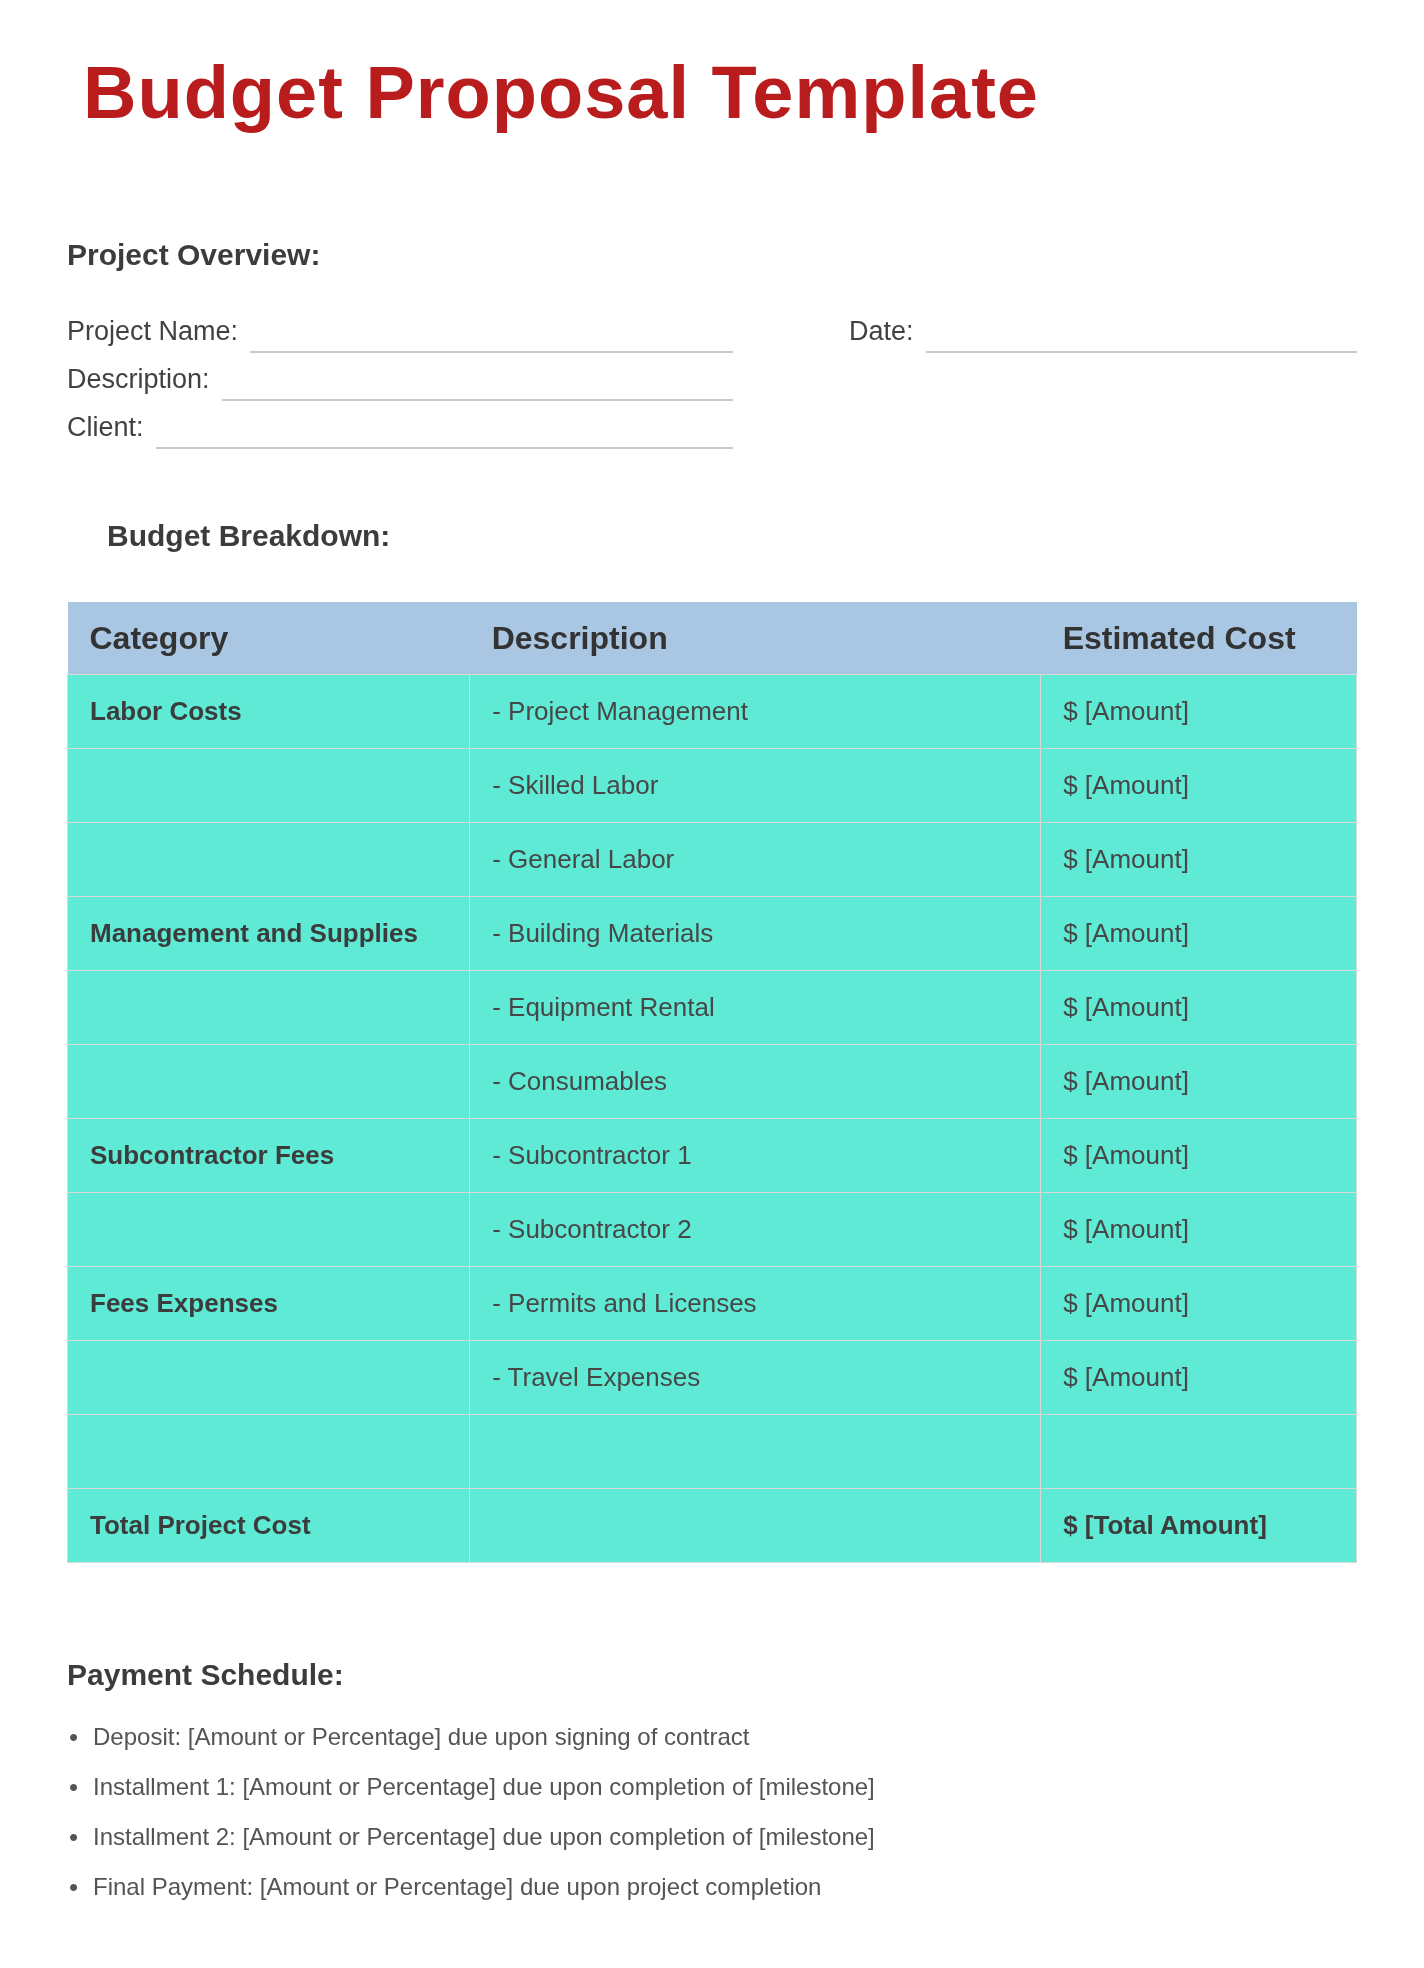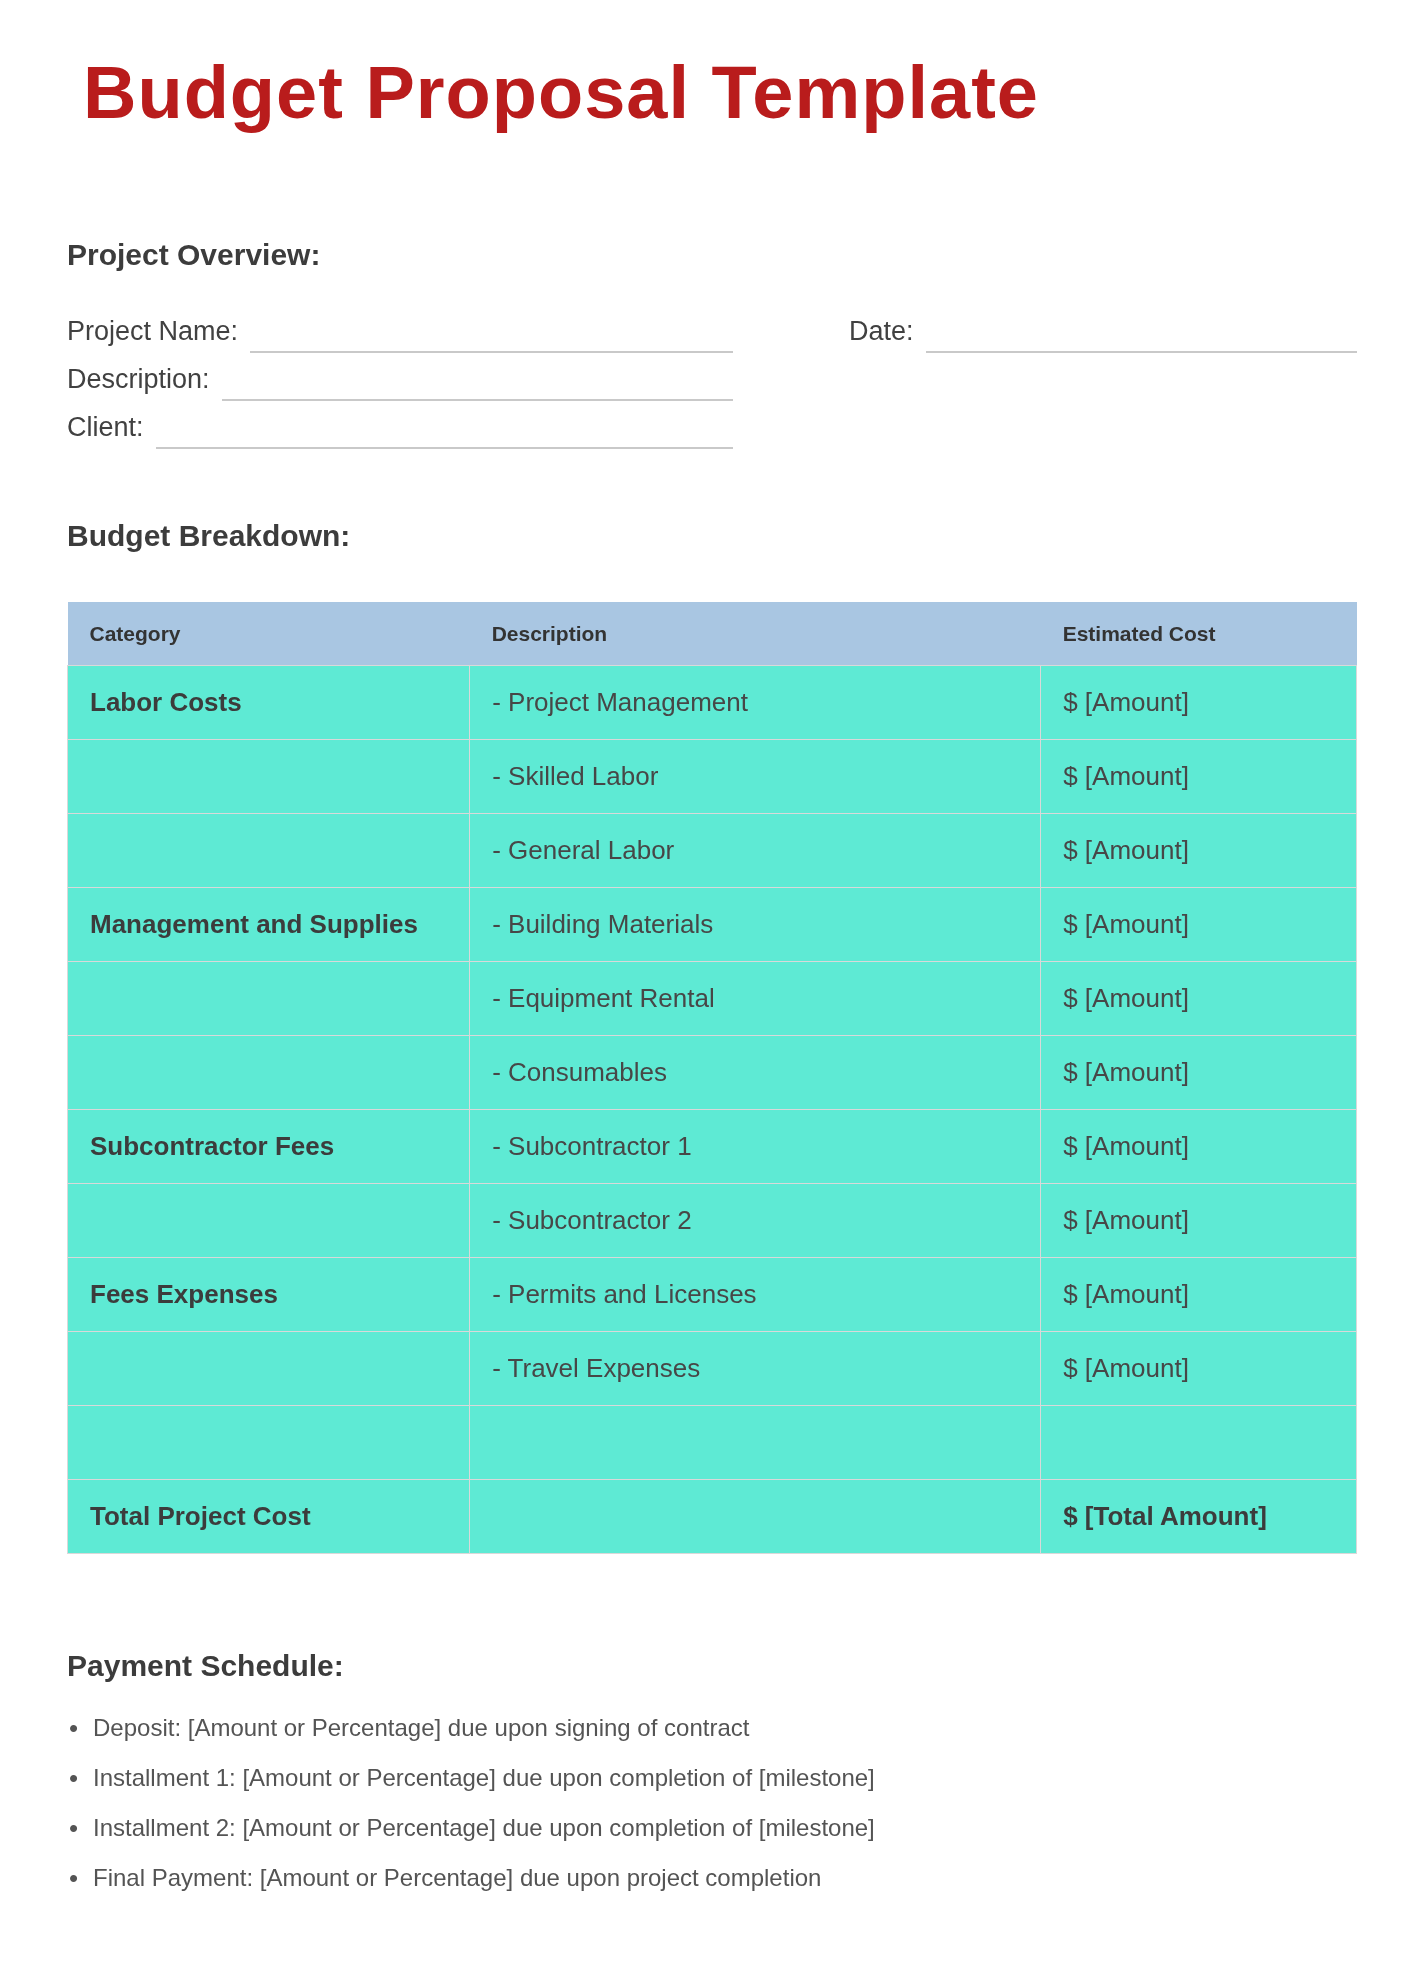--- a/index.html
+++ b/index.html
@@ -27,21 +27,21 @@
   }
 
   
   .section-heading {
     font-size: 30px;
     font-weight: 700;
     color: #3C3C3C;
     line-height: 1.3;
   }
   .overview-heading  { margin-top: 102px; }
-  .breakdown-heading { margin-top: 72px; }
+  .breakdown-heading { margin-top: 72px; margin-left: 40px; }
   .payment-heading   { margin-top: 92px; }
 
   
   .overview-fields { margin-top: 26px; font-size: 27px; color: #414141; }
   .field-row { display: flex; align-items: flex-end; height: 48px; }
   .field-group { display: flex; align-items: flex-end; }
   .field-group.left  { width: 666px; }
   .field-group.right { flex: 1; }
   .row-spacer { width: 116px; }
   .field-label { white-space: nowrap; line-height: 1.25; }
@@ -59,24 +59,24 @@
     width: 100%;
     margin-top: 47px;
     border-collapse: collapse;
     table-layout: fixed;
   }
   .budget-table col.c1 { width: 31.2%; }
   .budget-table col.c2 { width: 44.3%; }
   .budget-table col.c3 { width: 24.5%; }
   .budget-table thead th {
     background: #A9C6E2;
-    height: 63px;
+    height: 72px;
     text-align: left;
     padding-left: 22px;
-    font-size: 21px;
+    font-size: 32px;
     font-weight: 700;
     color: #333333;
     border: none;
   }
   .budget-table tbody td {
     height: 74px;
     padding-left: 22px;
     font-size: 26px;
     color: #474747;
     border: 1px solid #D9D9D9;

